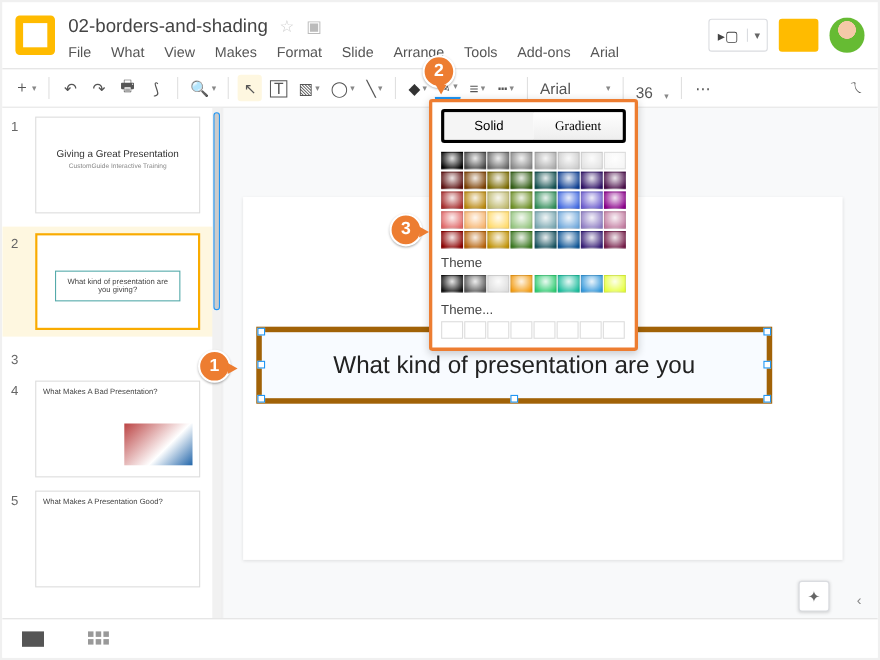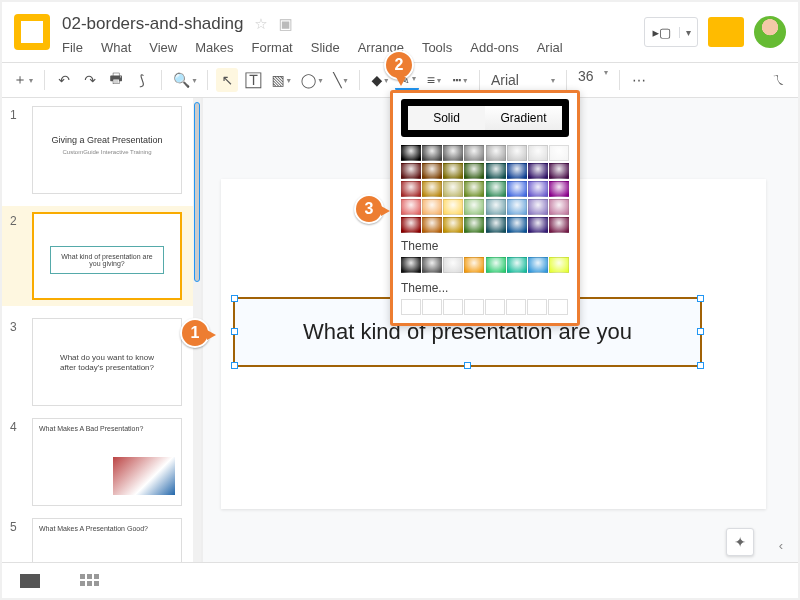--- a/index.html
+++ b/index.html
@@ -19,43 +19,43 @@
   .present-btn .dd { width:18px; text-align:center; border-left:1px solid #dadce0; font-size:10px; color:#666; }
   .yellow-btn { width:36px; height:30px; background:#ffbb00; border-radius:3px; }
   .avatar { width:32px; height:32px; border-radius:50%; background: radial-gradient(circle at 50% 35%, #f4c9a8 30%, #6b3 32%); background-color:#6b3; }
   .toolbar { height: 36px; border-top:1px solid #e0e0e0; border-bottom:1px solid #e0e0e0; display:flex; align-items:center; padding:0 8px; gap:4px; font-size:13px; color:#555; }
   .tb-sep { width:1px; height:20px; background:#e0e0e0; margin:0 4px; }
   .tb-btn { min-width:22px; height:24px; display:flex; align-items:center; justify-content:center; border-radius:3px; cursor:pointer; font-size:14px; color:#555; padding:0 3px; }
   .tb-btn.dd::after { content:'▾'; font-size:8px; margin-left:2px; color:#888; }
   .tb-btn.active { background:#fef7e0; }
   .font-sel { display:flex; align-items:center; gap:6px; min-width:70px; }
   .font-sel::after { content:'▾'; font-size:8px; color:#888; margin-left:auto; }
-  .size-sel { display:flex; align-items:flex-start; gap:6px; min-width:36px; }
+  .size-sel { display:flex; align-items:flex-end; gap:6px; min-width:36px; }
   .size-sel::after { content:'▾'; font-size:8px; color:#888; margin-left:auto; }
   .main { display:flex; height: calc(100% - 60px - 36px - 36px); }
   .film { width:200px; background:#fff; overflow:hidden; position:relative; border-right:1px solid #eee; }
   .film-inner { padding:8px 0 8px 8px; }
   .slide-row { display:flex; align-items:flex-start; gap:8px; margin-bottom:12px; }
   .slide-num { width:14px; font-size:12px; color:#666; padding-top:2px; }
   .thumb { width:150px; height:88px; background:#fff; border:1px solid #ddd; position:relative; padding:6px; font-size:7px; color:#555; }
   .thumb.selected { border:2px solid #f9ab00; }
   .slide-row.selected-row { background:#fef7e0; padding:6px 0 6px 0; margin-left:-8px; padding-left:8px; }
   .film-scroll { position:absolute; right:0; top:0; width:8px; height:100%; background:#f1f1f1; }
   .film-scroll .handle { position:absolute; left:1px; top:4px; width:6px; height:180px; background:#ccc; border-radius:3px; }
   .canvas-area { flex:1; background:#f8f9fa; position:relative; overflow:hidden; border-left:1px solid #eee; }
   .slide { position:absolute; left:18px; top:81px; width:545px; height:330px; background:#fff; box-shadow:0 1px 3px rgba(0,0,0,.1); }
-  .textbox { position:absolute; left:12px; top:118px; width:469px; height:70px; border:2px solid #a16207; background:rgba(200,225,255,.12); display:flex; align-items:center; justify-content:center; font-size:22px; color:#222; }
+  .textbox { position:absolute; left:12px; top:118px; width:469px; height:70px; border:5px solid #a16207; background:rgba(200,225,255,.12); display:flex; align-items:center; justify-content:center; font-size:22px; color:#222; }
   .handle { position:absolute; width:7px; height:7px; background:#fff; border:1px solid #2196f3; }
   .handle.tl{top:-4px;left:-4px}.handle.tr{top:-4px;right:-4px}.handle.bl{bottom:-4px;left:-4px}.handle.br{bottom:-4px;right:-4px}
   .handle.tm{top:-4px;left:calc(50% - 4px)}.handle.bm{bottom:-4px;left:calc(50% - 4px)}
   .handle.ml{left:-4px;top:calc(50% - 4px)}.handle.mr{right:-4px;top:calc(50% - 4px)}
   .fill-popup { position:absolute; left:388px; top:88px; width:190px; background:#fff; border:3px solid #ed7d31; border-radius:3px; box-shadow:0 2px 8px rgba(0,0,0,.2); z-index:50; padding:6px 8px 8px; }
-  .tabs { display:flex; border:7px solid #000000; border-radius:3px; overflow:hidden; margin-bottom:8px; }
+  .tabs { display:flex; border:3px solid #000000; border-radius:3px; overflow:hidden; margin-bottom:8px; }
   .tabs div { flex:1; text-align:center; font-size:12px; padding:5px 0; background:#f5f5f5; cursor:pointer; }
-  .tabs div.active { background:linear-gradient(#fff,#eee); }
+  .tabs div.active { background:linear-gradient(#fff,#eee);font-family:Liberation Serif, serif; }
   .swgr { display:grid; grid-template-columns:repeat(8,1fr); gap:1px; margin-bottom:2px; }
   .sw { width:20px; height:16px; border:1px solid rgba(0,0,0,.1); cursor:pointer; }
   .section-label { font-size:12px; color:#444; margin:6px 0 4px; }
   .custom { font-size:12px; color:#444; margin-top:8px; }
   .custom-row { display:flex; gap:1px; margin-top:4px; }
   .custom-row .sw { background:#fff; border:1px solid #ddd; }
   .bottom-bar { position:absolute; bottom:0; left:0; right:0; height:36px; border-top:1px solid #e0e0e0; display:flex; align-items:center; padding:0 18px; gap:40px; background:#fff; }
   .viewmode { width:20px; height:14px; background:#555; }
   .viewmode.grid { background:none; display:grid; grid-template-columns:repeat(3,5px); grid-template-rows:repeat(2,5px); gap:2px; }
   .viewmode.grid span{background:#999}
@@ -152,23 +152,20 @@
         </div>
       </div>
       <div class="slide-row selected-row">
         <div class="slide-num">2</div>
         <div class="thumb selected">
           <div class="boxq">What kind of presentation are you giving?</div>
         </div>
       </div>
       <div class="slide-row">
         <div class="slide-num">3</div>
-        <div class="thumb">
-          <div class="q3"><span>What do you want to know</span><br><span>after today's presentation?</span></div>
-        </div>
       </div>
       <div class="slide-row">
         <div class="slide-num">4</div>
         <div class="thumb">
           <div class="t4">What Makes A Bad Presentation?</div>
           <div class="img4"></div>
         </div>
       </div>
       <div class="slide-row">
         <div class="slide-num">5</div>

